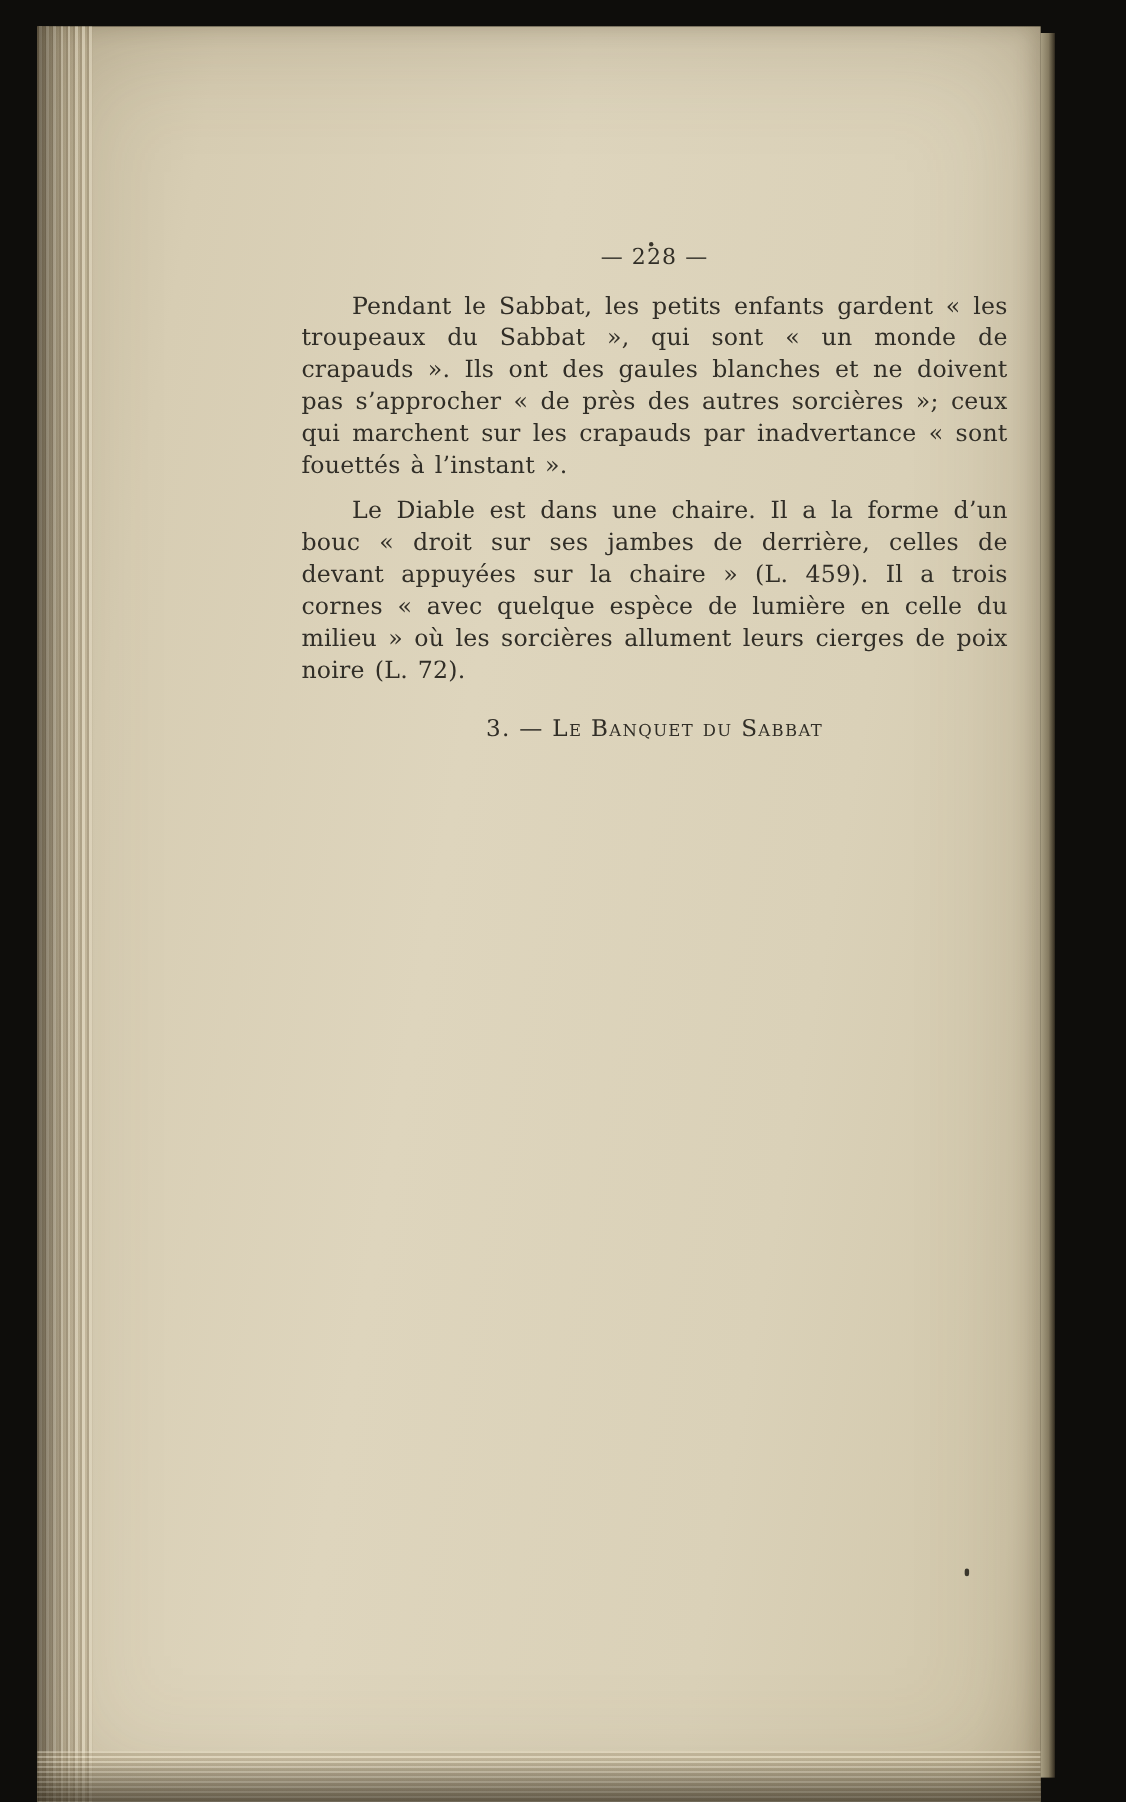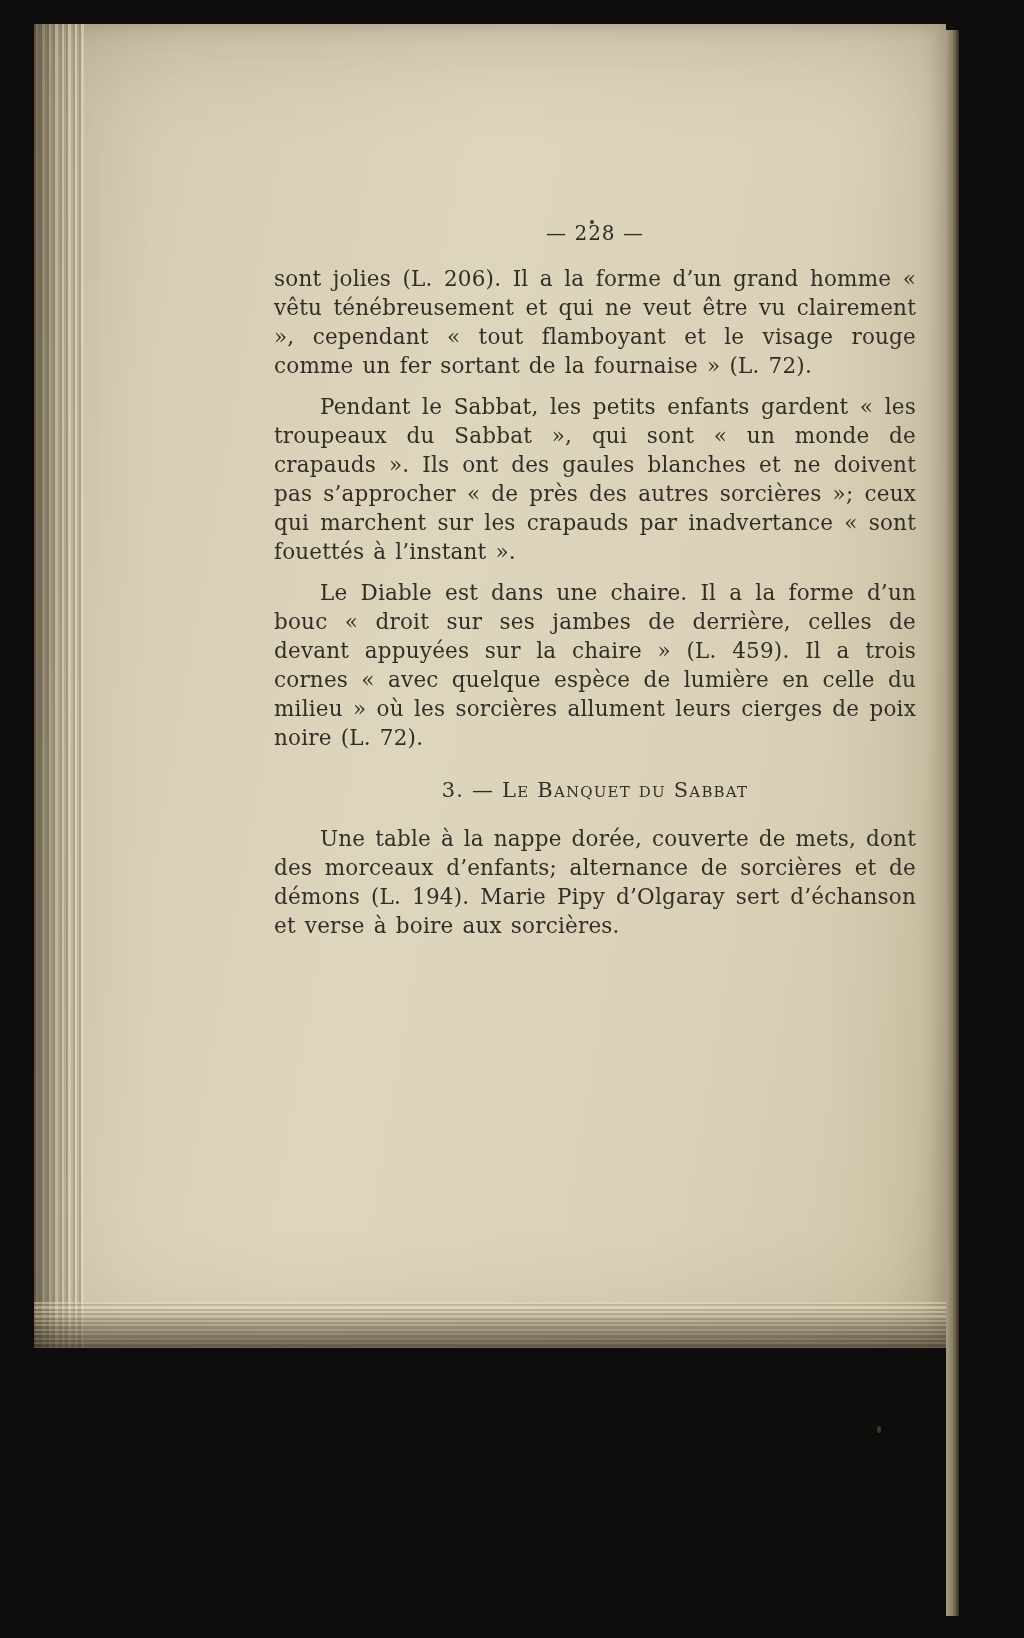--- a/index.html
+++ b/index.html
@@ -5,21 +5,21 @@
   html,body{margin:0;padding:0;}
   body{
     width:1024px;height:1638px;
     background:#0e0d0b;
     position:relative;
     overflow:hidden;
     font-family:"DejaVu Serif","Liberation Serif",serif;
   }
   
   .page{
-    position:absolute;left:34px;top:24px;width:912px;height:1324px;
+    position:absolute;left:34px;top:24px;width:912px;height:1614px;
     background:linear-gradient(100deg,#c9bfa4 0%,#d7cdb3 14%,#ded5bd 42%,#dad1b8 72%,#d2c8ac 94%,#c7bc9f 100%);
     box-shadow:inset 0 0 110px rgba(92,76,48,0.28), inset -6px 0 18px rgba(70,58,36,0.25);
   }
   
   .binding{
     position:absolute;left:0;top:0;bottom:0;width:50px;
     background:
       linear-gradient(90deg, rgba(38,30,18,0.55) 0%, rgba(38,30,18,0.12) 45%, rgba(38,30,18,0) 80%),
       repeating-linear-gradient(90deg,
         rgba(122,106,78,0.38) 0 1.5px,
@@ -79,24 +79,22 @@
 <div class="page">
   <div class="binding"></div>
   <div class="bottom-edges"></div>
 
   <div class="speck speck-top"></div>
   <div class="speck speck-bottom"></div>
 
   <div class="text">
     <div class="pagenum">— 228 —</div>
 
-    <p>sont jolies (L. 206). Il a la forme d’un grand homme « vêtu ténébreusement et qui ne veut être vu clairement », cependant « tout flamboyant et le visage rouge comme un fer sortant de la fournaise » (L. 72).</p>
 
     <p class="indent">Pendant le Sabbat, les petits enfants gardent « les troupeaux du Sabbat », qui sont « un monde de crapauds ». Ils ont des gaules blanches et ne doivent pas s’approcher « de près des autres sorcières »; ceux qui marchent sur les crapauds par inadvertance « sont fouettés à l’instant ».</p>
 
     <p class="indent">Le Diable est dans une chaire. Il a la forme d’un bouc « droit sur ses jambes de derrière, celles de devant appuyées sur la chaire » (L. 459). Il a trois cornes « avec quelque espèce de lumière en celle du milieu » où les sorcières allument leurs cierges de poix noire (L. 72).</p>
 
     <h2>3. — Le Banquet du Sabbat</h2>
-    <p class="indent">Une table à la nappe dorée, couverte de mets, dont des morceaux d’enfants; alternance de sorcières et de démons (L. 194). Marie Pipy d’Olgaray sert d’échanson et verse à boire aux sorcières.</p>
   </div>
 </div>
 
 <div class="right-sliver"></div>
 
 </body></html>

